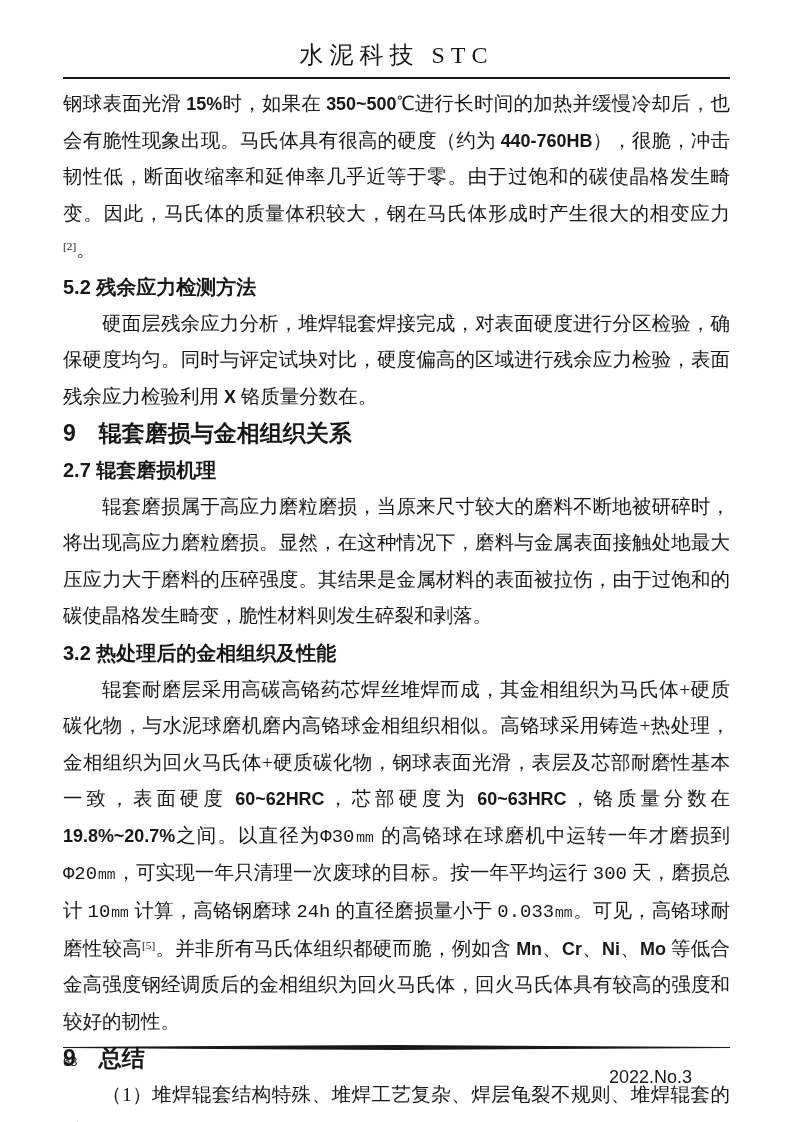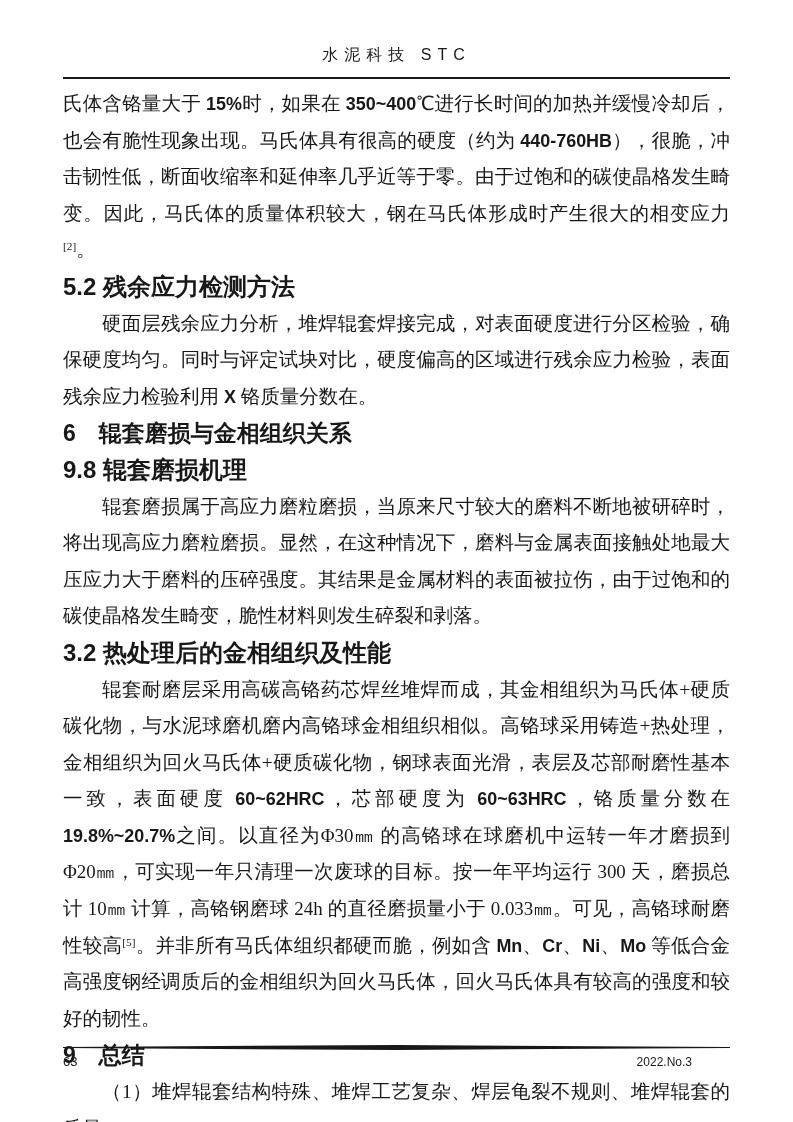--- a/index.html
+++ b/index.html
@@ -5,73 +5,73 @@
   :root { --ink:#181818; --paper:#ffffff; }
   html,body { margin:0; padding:0; background:var(--paper); }
   .page {
     position:relative; width:793px; height:1122px;
     background:var(--paper); color:var(--ink);
     font-family:"Liberation Serif", serif;
     overflow:hidden;
   }
   .page-header { margin:0 63px; padding-top:33px; text-align:center; }
   .journal-title {
-    font-size:16px; line-height:44px; letter-spacing:6px;
-    font-family:Liberation Sans, sans-serif;
+    font-size:24px; line-height:44px; letter-spacing:6px;
+    font-family:Liberation Serif, serif;
   }
   .header-rule { margin:0 63px; border-top:2px solid var(--ink); }
 
   .doc {
     margin:7px 63px 0; font-size:19.5px; line-height:36.6px;
     text-align:justify; text-justify:inter-ideograph;
   }
   .block-p { text-align:justify; }
   .block-p.indent { text-indent:2em; }
   .block-h1 {
     font-family:"Liberation Sans", sans-serif; font-weight:700;
     font-size:23px; text-align:left;
   }
   .block-h2 {
     font-family:"Liberation Sans", sans-serif; font-weight:700;
-    font-size:24px; text-align:left;
+    font-size:20px; text-align:left;
   }
   
   .s-b { font-family:"Liberation Sans", sans-serif; font-weight:700; font-size:0.92em; }
   
-  .s-r { font-family:Liberation Serif, serif; font-size:0.97em; }
+  .s-r { font-family:Liberation Mono, monospace; font-size:0.97em; }
   
   .s-sup { font-family:"Liberation Serif", serif; font-size:0.58em; vertical-align:0.52em; line-height:0; }
 
   .page-footer { position:absolute; left:63px; right:63px; top:1045px; }
   .footer-rule {
     height:5px; background:var(--ink);
     clip-path:polygon(0 38%, 50% 0, 100% 38%, 100% 62%, 50% 100%, 0 62%);
   }
   .footer-row {
     position:relative; margin-top:2px; height:20px; line-height:20px;
     font-family:"Liberation Sans", sans-serif;
   }
   .page-number { position:absolute; left:0; width:100%; font-size:13px; }
-  .issue { position:absolute; right:38px; top:0; font-size:12px; }
+  .issue { position:absolute; right:38px; top:15px; font-size:18px; }
 </style>
 </head>
 <body>
 
 <div class="page">
   <div class="page-header">
     <div class="journal-title">水泥科技 STC</div>
   </div>
   <div class="header-rule"></div>
 
   <div class="doc">
-      <div class="block-p"><span>氏体含铬量大于 </span><span class="s-b">15%</span><span>时，如果在 </span><span class="s-b">350~400</span><span>℃进行长时间的加热并缓慢冷却后，也会有脆性现象出现。马氏体具有很高的硬度（约为 </span><span class="s-b">440-760HB</span><span>），很脆，冲击韧性低，断面收缩率和延伸率几乎近等于零。由于过饱和的碳使晶格发生畸变。因此，马氏体的质量体积较大，钢在马氏体形成时产生很大的相变应力</span><span class="s-sup">[2]</span><span>。</span></div>
+      <div class="block-p"><span>钢球表面光滑 </span><span class="s-b">15%</span><span>时，如果在 </span><span class="s-b">350~500</span><span>℃进行长时间的加热并缓慢冷却后，也会有脆性现象出现。马氏体具有很高的硬度（约为 </span><span class="s-b">440-760HB</span><span>），很脆，冲击韧性低，断面收缩率和延伸率几乎近等于零。由于过饱和的碳使晶格发生畸变。因此，马氏体的质量体积较大，钢在马氏体形成时产生很大的相变应力</span><span class="s-sup">[2]</span><span>。</span></div>
       <div class="block-h2"><span>5.2 残余应力检测方法</span></div>
       <div class="block-p indent"><span>硬面层残余应力分析，堆焊辊套焊接完成，对表面硬度进行分区检验，确保硬度均匀。同时与评定试块对比，硬度偏高的区域进行残余应力检验，表面残余应力检验利用 </span><span class="s-b">X</span><span> 铬质量分数在。</span></div>
-      <div class="block-h1"><span>6　辊套磨损与金相组织关系</span></div>
-      <div class="block-h2"><span>9.8 辊套磨损机理</span></div>
+      <div class="block-h1"><span>9　辊套磨损与金相组织关系</span></div>
+      <div class="block-h2"><span>2.7 辊套磨损机理</span></div>
       <div class="block-p indent"><span>辊套磨损属于高应力磨粒磨损，当原来尺寸较大的磨料不断地被研碎时，将出现高应力磨粒磨损。显然，在这种情况下，磨料与金属表面接触处地最大压应力大于磨料的压碎强度。其结果是金属材料的表面被拉伤，由于过饱和的碳使晶格发生畸变，脆性材料则发生碎裂和剥落。</span></div>
       <div class="block-h2"><span>3.2 热处理后的金相组织及性能</span></div>
       <div class="block-p indent"><span>辊套耐磨层采用高碳高铬药芯焊丝堆焊而成，其金相组织为马氏体+硬质碳化物，与水泥球磨机磨内高铬球金相组织相似。高铬球采用铸造+热处理，金相组织为回火马氏体+硬质碳化物，钢球表面光滑，表层及芯部耐磨性基本一致，表面硬度 </span><span class="s-b">60~62HRC</span><span>，芯部硬度为 </span><span class="s-b">60~63HRC</span><span>，铬质量分数在 </span><span class="s-b">19.8%~20.7%</span><span>之间。以直径为</span><span class="s-r">Φ30㎜</span><span> 的高铬球在球磨机中运转一年才磨损到</span><span class="s-r">Φ20㎜</span><span>，可实现一年只清理一次废球的目标。按一年平均运行 </span><span class="s-r">300</span><span> 天，磨损总计 </span><span class="s-r">10㎜</span><span> 计算，高铬钢磨球 </span><span class="s-r">24h</span><span> 的直径磨损量小于 </span><span class="s-r">0.033㎜</span><span>。可见，高铬球耐磨性较高</span><span class="s-sup">[5]</span><span>。并非所有马氏体组织都硬而脆，例如含 </span><span class="s-b">Mn</span><span>、</span><span class="s-b">Cr</span><span>、</span><span class="s-b">Ni</span><span>、</span><span class="s-b">Mo</span><span> 等低合金高强度钢经调质后的金相组织为回火马氏体，回火马氏体具有较高的强度和较好的韧性。</span></div>
       <div class="block-h1"><span>9　总结</span></div>
       <div class="block-p indent"><span>（1）堆焊辊套结构特殊、堆焊工艺复杂、焊层龟裂不规则、堆焊辊套的质量</span></div>
     </div>
 
   <div class="page-footer">
     <div class="footer-rule"></div>
     <div class="footer-row">

